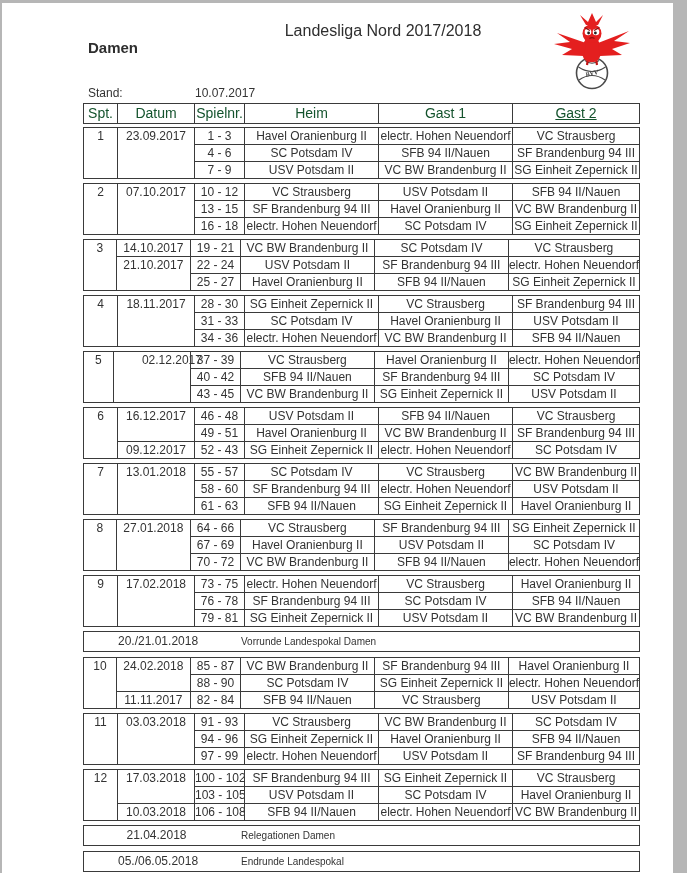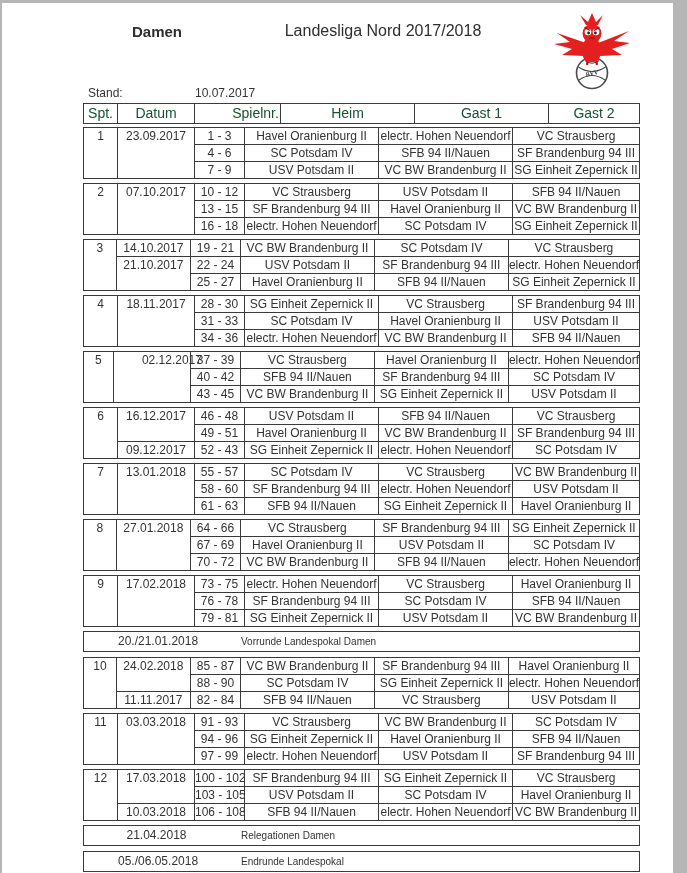--- a/index.html
+++ b/index.html
@@ -5,34 +5,34 @@
   html,body{margin:0;padding:0;}
   body{
     width:687px;height:873px;overflow:hidden;position:relative;
     background:#ffffff;color:#333;
     font-family:"Liberation Sans",sans-serif;
   }
   .edge-top{position:absolute;left:0;top:0;width:687px;height:3px;background:#b6b6b6;}
   .edge-left{position:absolute;left:0;top:0;width:2px;height:873px;background:#b6b6b6;}
   .edge-right{position:absolute;right:0;top:0;width:14px;height:873px;background:#b6b6b6;}
 
-  .damen{position:absolute;left:88px;top:23px;font-size:15px;font-weight:700;color:#2e2e2e;margin-left:44px;}
+  .damen{position:absolute;left:88px;top:39px;font-size:15px;font-weight:700;color:#2e2e2e;}
   .title{position:absolute;left:83px;top:22px;width:600px;text-align:center;font-size:16px;font-weight:400;color:#2e2e2e;}
   .logo{position:absolute;left:550px;top:12px;width:84px;height:82px;}
 
   .stand-label{position:absolute;left:88px;top:86px;font-size:12px;}
   .stand-date{position:absolute;left:195px;top:86px;font-size:12px;}
 
   .sched{position:absolute;left:83px;top:103px;width:557px;}
 
   .hdr{display:flex;box-sizing:border-box;width:557px;height:21px;border:1px solid #3a3a3a;margin-bottom:3px;}
   .hdr .hcell{box-sizing:border-box;border-right:1px solid #3a3a3a;font-size:14px;line-height:19px;text-align:center;color:#14532d;}
   .hdr .hcell:last-child{border-right:none;}
-  .w-spt{width:34px;} .w-dat{width:77px;} .w-nr{width:50px;margin-left:36px;}
-  .w-heim{width:134px;} .w-g1{width:134px;} .w-g2{width:126px;flex:1;}
+  .w-spt{width:34px;} .w-dat{width:77px;} .w-nr{width:50px;}
+  .w-heim{width:134px;} .w-g1{width:134px;} .w-g2{width:126px;flex:1;text-decoration:underline;}
 
   .group{display:flex;box-sizing:border-box;width:557px;border:1px solid #3a3a3a;margin-bottom:4px;height:52px;}
   .c-spt{box-sizing:border-box;width:34px;border-right:1px solid #3a3a3a;text-align:center;font-size:12px;line-height:16px;}
   .c-datum{box-sizing:border-box;width:77px;border-right:1px solid #3a3a3a;display:flex;flex-direction:column;}
   .d-seg{box-sizing:border-box;text-align:center;font-size:12px;line-height:16px;flex-basis:0;}
   .d-sep{border-top:1px solid #3a3a3a;}
   .c-rows{flex:1;display:flex;flex-direction:column;}
   .m-row{display:flex;box-sizing:border-box;height:16px;flex:1;}
   .r-sep{border-top:1px solid #3a3a3a;}
   .cell{box-sizing:border-box;border-right:1px solid #3a3a3a;font-size:12px;line-height:16px;text-align:center;white-space:nowrap;overflow:hidden;}

